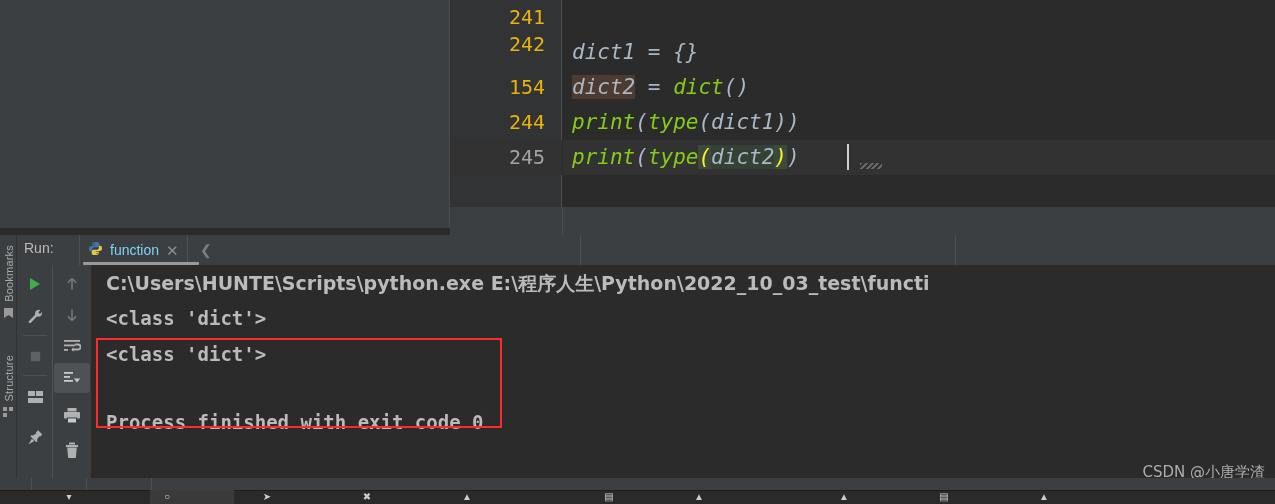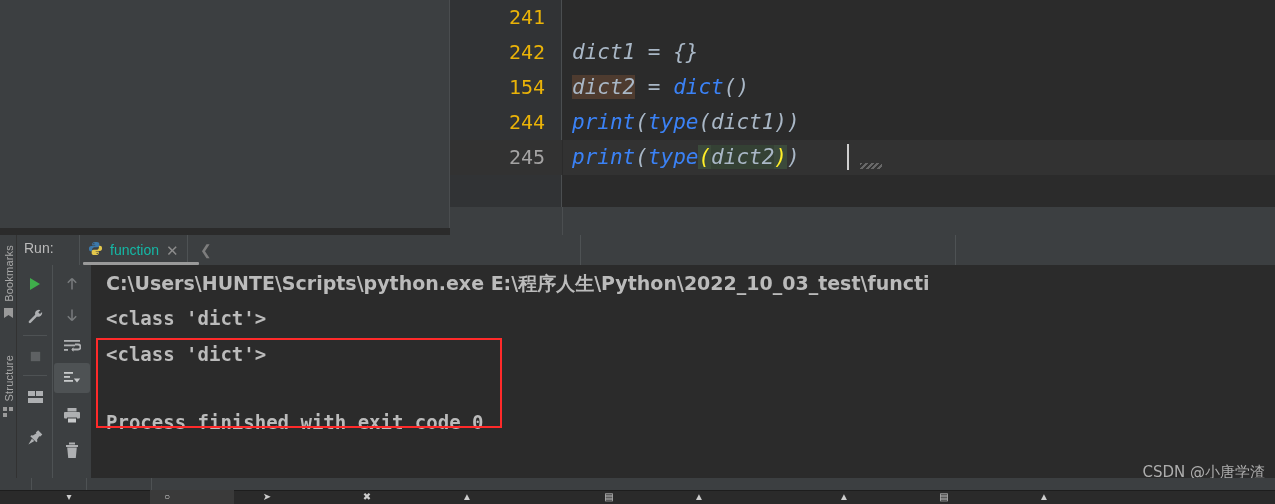--- a/index.html
+++ b/index.html
@@ -39,21 +39,21 @@
   .code-area { position:absolute; left:113px; top:0; right:0; height:207px; }
   .code-line {
     position:absolute; left:0; height:35px; line-height:35px; white-space:pre;
     font-family:"DejaVu Sans Mono","Liberation Mono",monospace; font-size:21px;
     color:#a9b7c6;
   }
   .code-line .pad { padding-left:9px;font-style:italic; }
   .caret-row-bg {
     position:absolute; left:0; right:0; height:35px; background:#323232;
   }
-  .tok-func  { color:#3b82f6; }
+  .tok-func  { color:#84cc16; }
   .tok-ident { color:#a9b7c6; }
   .tok-op    { color:#a9b7c6; }
   .tok-brace { color:#a9b7c6; }
   .ident-occ { background:#4e3b2f; }
   .sel-green { background:#344134; }
   .brace-hl  { color:#ffef28; background:#3b4a3b; }
   .squiggle {
     position:absolute; height:6px; width:22px;
     background:repeating-linear-gradient(135deg,#7a7a7a 0 2px,transparent 2px 4px);
     opacity:.75;
@@ -90,21 +90,21 @@
   .run-header { position:absolute; left:0; top:0; width:1258px; height:30px; background:#3c3f41; }
   .run-label {
     position:absolute; left:7px; top:5px; font-size:14px; color:#bbbbbb;
     font-family:"Liberation Sans", sans-serif;
   }
   .run-tab {
     position:absolute; left:62px; top:0; height:30px; padding:0 8px;
     display:flex; align-items:center; gap:7px; background:#3c3f41;
     border-left:1px solid #4e5254; border-right:1px solid #4e5254;
   }
-  .run-tab .tab-text { font-size:14px; color:#14b8a6;text-align:right; }
+  .run-tab .tab-text { font-size:14px; color:#7dd3fc;text-align:right; }
   .tab-underline {
     position:absolute; left:66px; top:27px; width:116px; height:3px;
     background:#9a9a9a; border-radius:1px;
   }
   .tab-close { font-size:15px; color:#8c8c8c; line-height:1; cursor:default; }
   .hdr-sep { position:absolute; top:0; width:1px; height:30px; background:#4e5254; }
   .hdr-chevron { position:absolute; left:183px; top:7px; font-size:14px; color:#7d7d7d; }
 
   .run-body { position:absolute; left:0; top:30px; width:1258px; height:239px; }
   .tb-col {
@@ -166,21 +166,21 @@
 
     <div class="left-blank-panel">
       <div class="inner"></div>
     </div>
 
     <div class="editor-surface">
 
       <div class="gutter">
         <div class="gutter-caretband" style="top:140px;"></div>
         <div class="gutter-line" style="top:0px;">241</div>
-        <div class="gutter-line" style="top:35px;">242</div>
+        <div class="gutter-line" style="top:27px;">242</div>
         <div class="gutter-line" style="top:70px;">154</div>
         <div class="gutter-line" style="top:105px;">244</div>
         <div class="gutter-line current" style="top:140px;">245</div>
       </div>
 
       <div class="code-area">
         <div class="caret-row-bg" style="top:140px;"></div>
 
         <div class="code-line" style="top:0px;"><span class="pad"></span></div>
 

